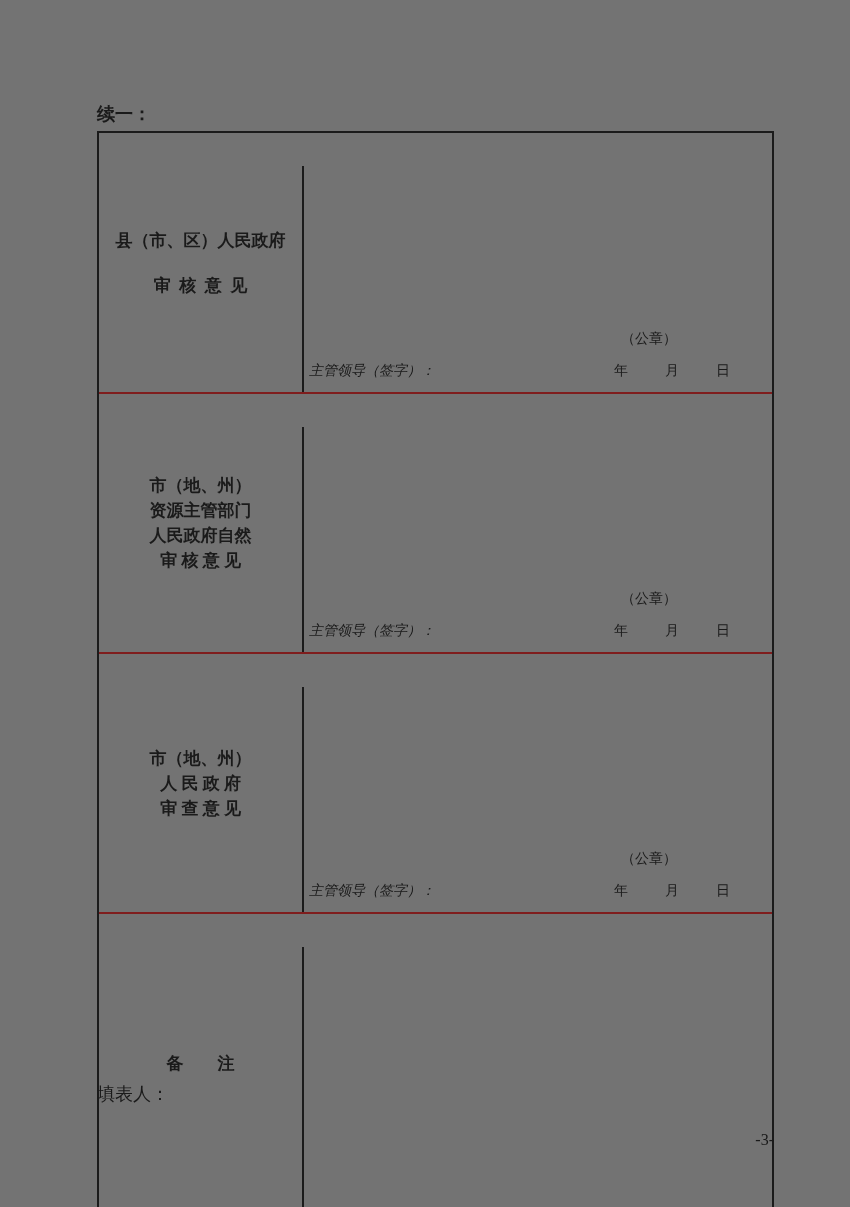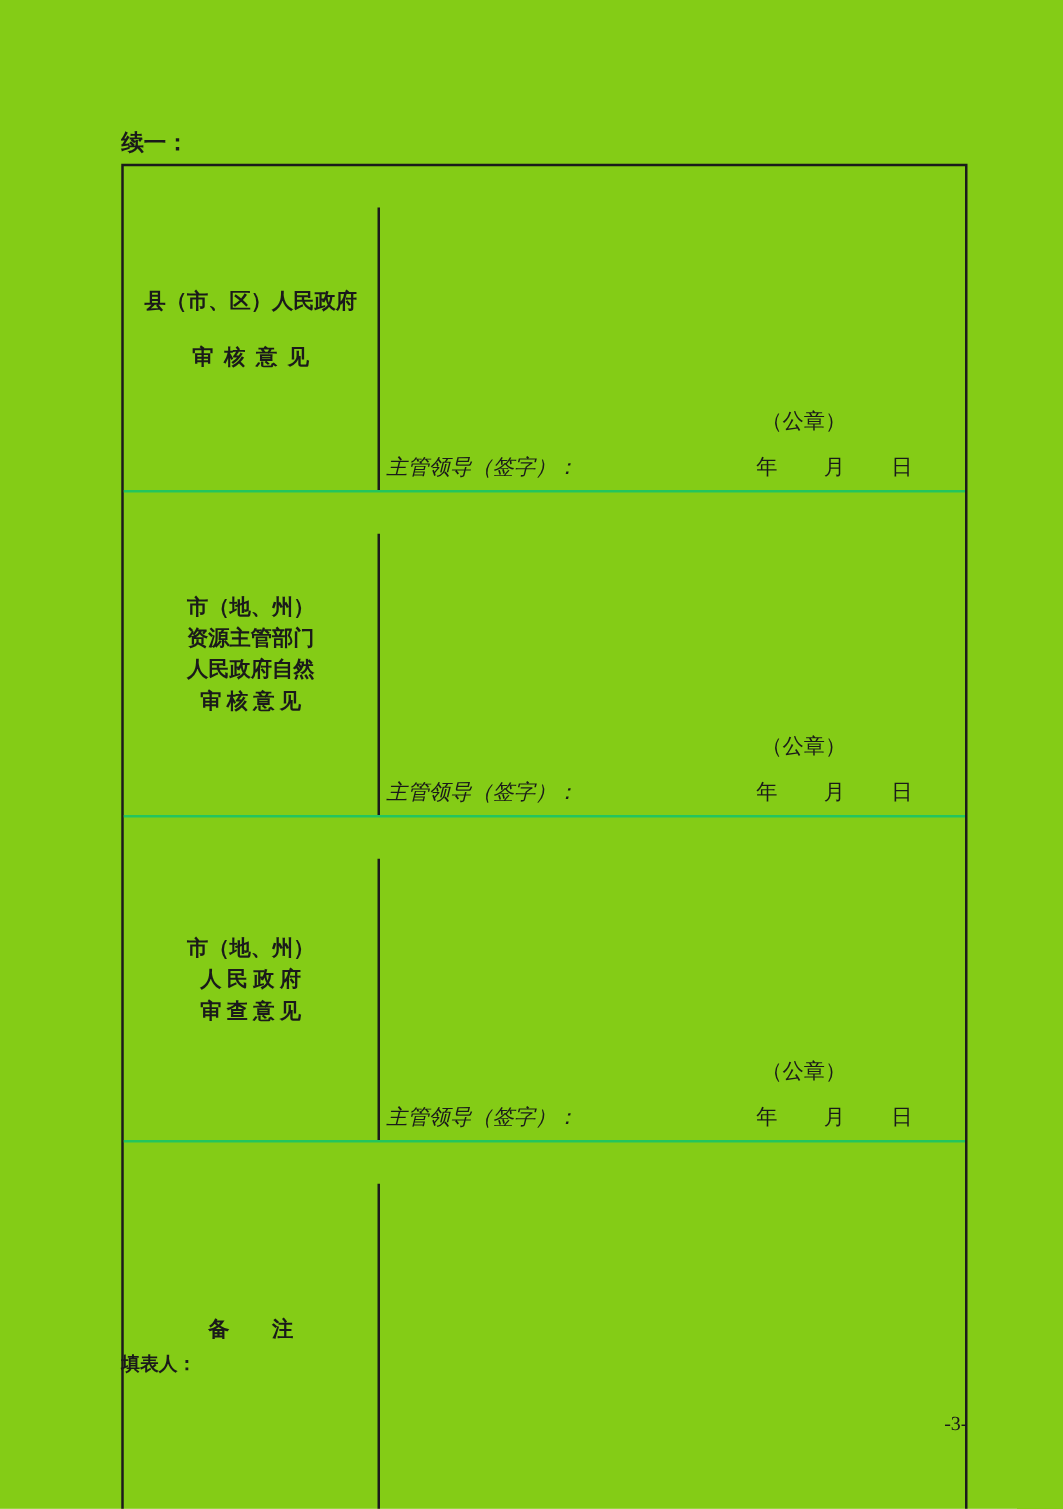--- a/index.html
+++ b/index.html
@@ -1,21 +1,21 @@
 <!DOCTYPE html>
 <html><head>
 <meta charset="utf-8">
 <style>
   * { margin: 0; padding: 0; box-sizing: border-box; }
   body { background: #ffffff; }
   .page {
     position: relative;
     width: 850px;
     height: 1207px;
-    background: #84cc16;
+    background: #737373;
     color: #1a1a1a;
     font-family: "Liberation Serif", "DejaVu Serif", serif;
     overflow: hidden;
   }
   .continuation {
     position: absolute;
     left: 97px;
     top: 102px;
     font-size: 18px;
     font-weight: bold;
@@ -25,21 +25,21 @@
     position: absolute;
     left: 97px;
     top: 131px;
     width: 677px;
     height: 1084px;
     border: 2px solid #1b1b1b;
     display: flex;
     flex-direction: column;
   }
   .row { display: flex; flex: 0 0 auto; }
-  .row + .row { border-top: 2px solid #22c55e; }
+  .row + .row { border-top: 2px solid #7f1d1d; }
   .row-0 { height: 259px; }
   .row-1 { height: 260px; }
   .row-2 { height: 260px; }
   .row-3 { flex: 1 1 auto; }
   .label-cell {
     flex: 0 0 203px;
     width: 203px;
     display: flex;
     flex-direction: column;
     justify-content: center;
@@ -48,21 +48,21 @@
     font-size: 17px;
     font-weight: bold;
   }
   .label-line { line-height: 25px; white-space: pre; }
   .row-0 .label-line { line-height: 45px; }
   .row-3 .label-line { line-height: 25px; }
   .content-cell {
     flex: 1 1 auto;
     border-left: 2px solid #1b1b1b;
     position: relative;
-    font-size: 17px;
+    font-size: 14px;
     margin-top: 33px;
   }
   .seal-line {
     position: absolute;
     right: 95px;
     bottom: 44px;
     white-space: pre;
   }
   .sign-line {
     position: absolute;
@@ -76,22 +76,22 @@
     position: absolute;
     right: 42px;
     top: 0;
     display: flex;
     gap: 37px;
   }
   .form-filler {
     position: absolute;
     left: 97px;
     top: 1082px;
-    font-size: 15px;
-    font-weight: bold;
+    font-size: 18px;
+    font-weight: normal;
     white-space: pre;
   }
   .page-number {
     position: absolute;
     right: 76px;
     top: 1131px;
     font-size: 16px;
     white-space: pre;
   }
 </style>

